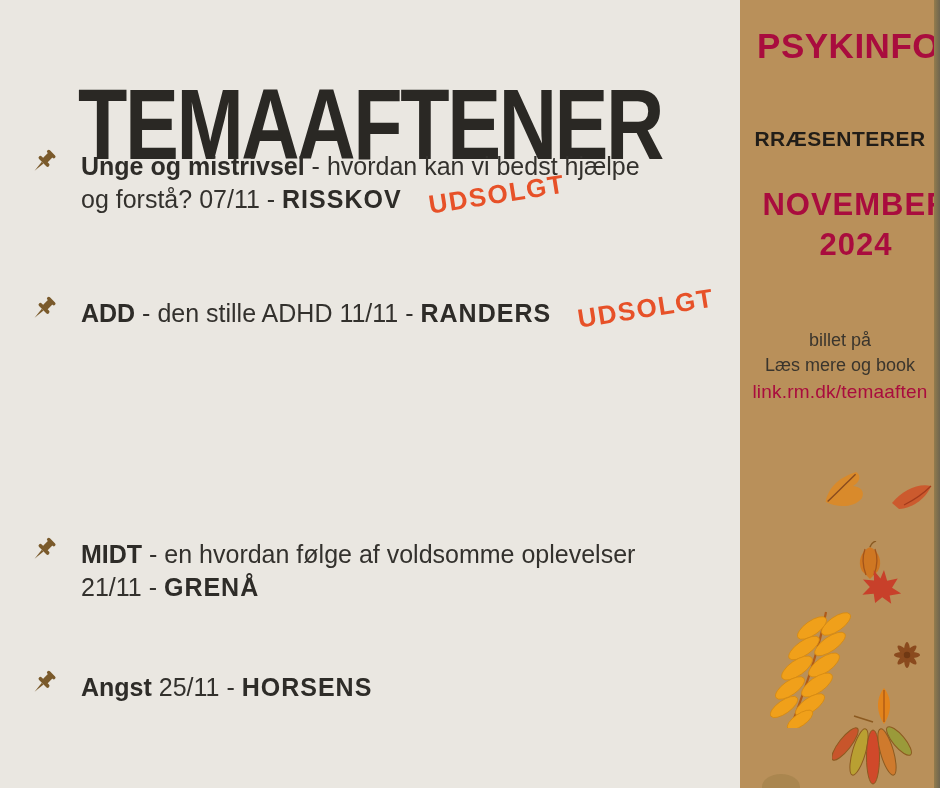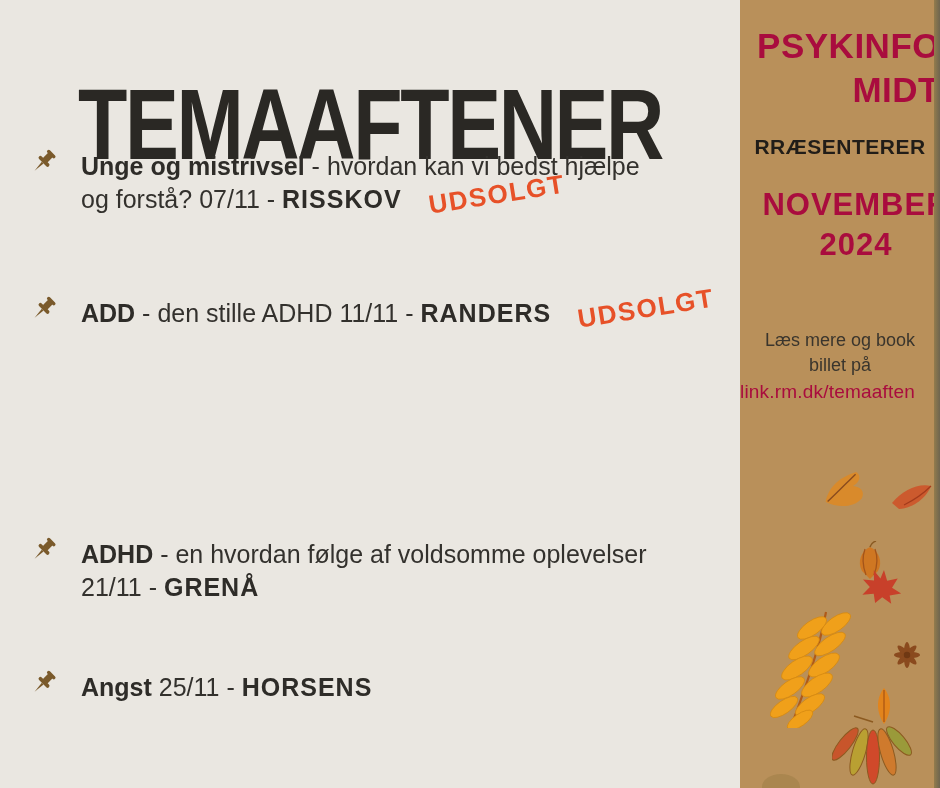--- a/index.html
+++ b/index.html
@@ -42,37 +42,37 @@
   .sidebar::after{
     content:"";position:absolute;right:0;top:0;bottom:0;width:6px;
     background:linear-gradient(to right,#937c4d,#6e654f);
   }
   .brand{
     position:absolute;top:24px;left:0;width:100%;
     text-align:right;color:#a90c3e;
     font-size:35px;font-weight:700;line-height:44px;letter-spacing:0.5px;
   }
   .presents{
-    position:absolute;top:135px;left:0;width:100%;
+    position:absolute;top:127px;left:0;width:100%;
     text-align:center;color:#211d18;
     font-size:21px;font-weight:600;letter-spacing:0.5px;
   }
   .month{
     position:absolute;top:185px;left:0;width:100%;
     text-align:center;color:#a90c3e;
     font-size:31px;font-weight:700;line-height:40px;letter-spacing:1px;padding-left:16px;
   }
   .cta{
     position:absolute;top:328px;left:0;width:100%;
     text-align:center;color:#3a352d;
     font-size:18px;font-weight:500;line-height:25px;
   }
   .booklink{
     position:absolute;top:381px;left:0;width:100%;
-    text-align:left;color:#a90c3e;
+    text-align:center;color:#a90c3e;
     font-size:19px;font-weight:500;letter-spacing:0.2px;
     text-decoration:none;display:block;
   }
   .leaf{position:absolute;}
   .bump{position:absolute;left:22px;bottom:-12px;width:38px;height:26px;border-radius:50%;background:#aa864f;}
 </style>
 </head>
 <body>
 
 <div class="poster">
@@ -120,21 +120,21 @@
         <svg width="32" height="32" viewBox="0 0 24 24" fill="#7a5a2b">
           <g transform="rotate(45 12 10)">
             <rect x="8" y="1" width="8" height="2.6" rx="1.3"></rect>
             <rect x="9.6" y="3" width="4.8" height="6"></rect>
             <rect x="6.8" y="8.6" width="10.4" height="2.8" rx="1.4"></rect>
             <path d="M11.1 11.4 h1.8 L12 20 Z"></path>
           </g>
         </svg>
       </span>
       <div class="etext">
-        <div class="line"><b>ADHD</b><span> - en hvordan følge af voldsomme oplevelser</span></div>
+        <div class="line"><b>MIDT</b><span> - en hvordan følge af voldsomme oplevelser</span></div>
         <div class="line"><span>21/11 - </span><b class="city">GRENÅ</b></div>
       </div>
     </div>
 
     <div class="event" style="top:671px">
       <span class="pin">
         <svg width="32" height="32" viewBox="0 0 24 24" fill="#7a5a2b">
           <g transform="rotate(45 12 10)">
             <rect x="8" y="1" width="8" height="2.6" rx="1.3"></rect>
             <rect x="9.6" y="3" width="4.8" height="6"></rect>
@@ -147,33 +147,32 @@
         <div class="line"><b>Angst</b><span> 25/11 - </span><b class="city">HORSENS</b></div>
       </div>
     </div>
 
   </div>
 
   <aside class="sidebar">
 
     <div class="brand">
       <div>PSYKINFO</div>
-      <div>MIDT</div>
     </div>
 
     <div class="presents">RRÆSENTERER</div>
 
     <div class="month">
       <div>NOVEMBER</div>
       <div>2024</div>
     </div>
 
     <div class="cta">
+      <div>billet på</div>
       <div>Læs mere og book</div>
-      <div>billet på</div>
     </div>
 
     <a class="booklink" href="#">link.rm.dk/temaaften</a>
 
     <span class="leaf" style="left:80px;top:470px">
       <svg width="48" height="45" viewBox="0 0 48 45">
         <g transform="rotate(-12 24 22)">
           <path d="M4 28 C9 16 20 7 40 5 C45 10 41 16 34 18 C41 20 45 26 40 32 C31 39 15 37 4 28 Z" fill="#d98a2b"></path>
           <path d="M6 28 C16 22 28 14 39 7" stroke="#8a4c1f" stroke-width="1.4" fill="none"></path>
         </g>

